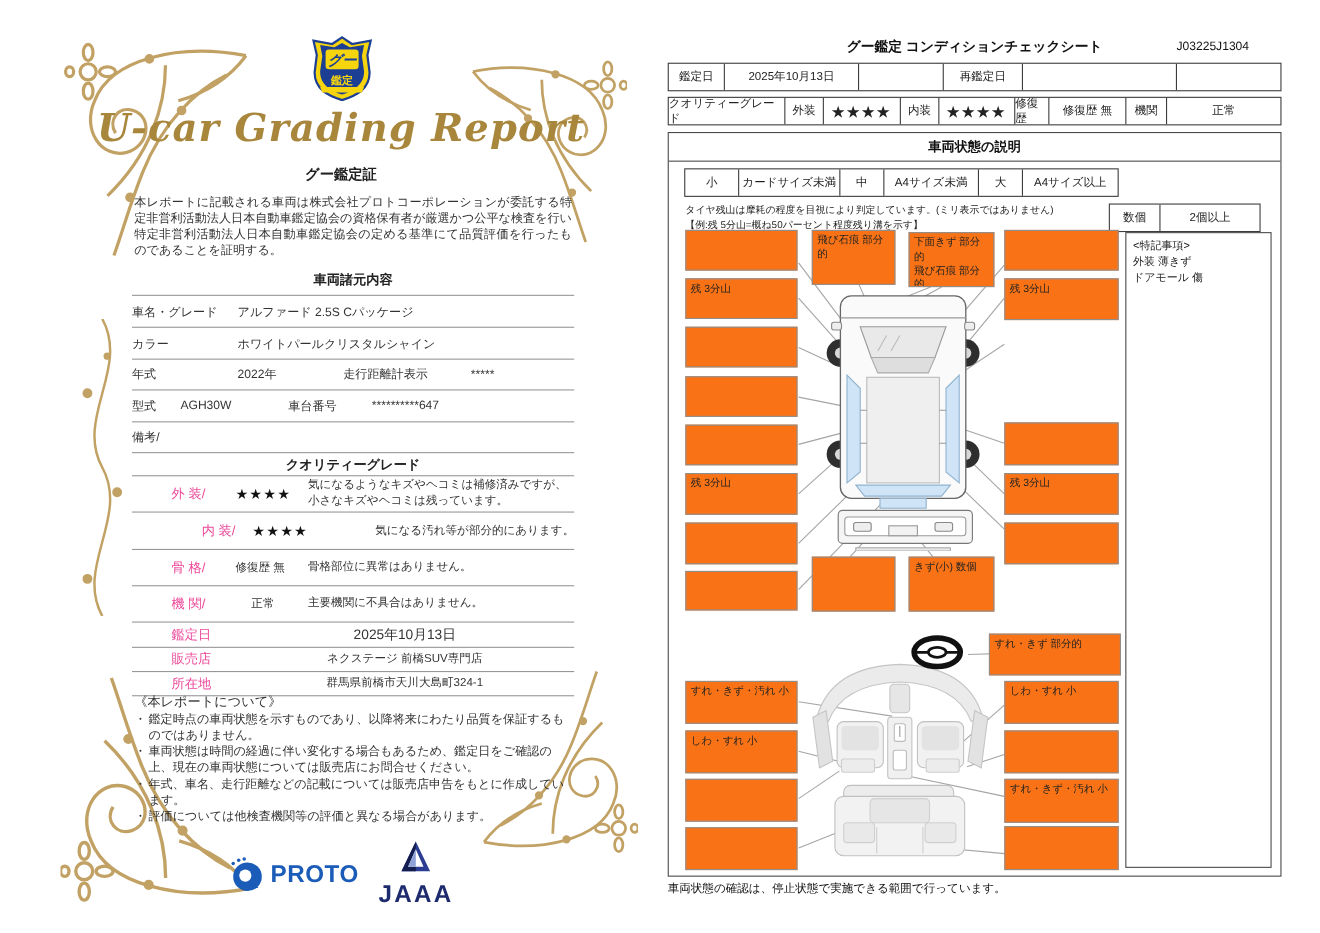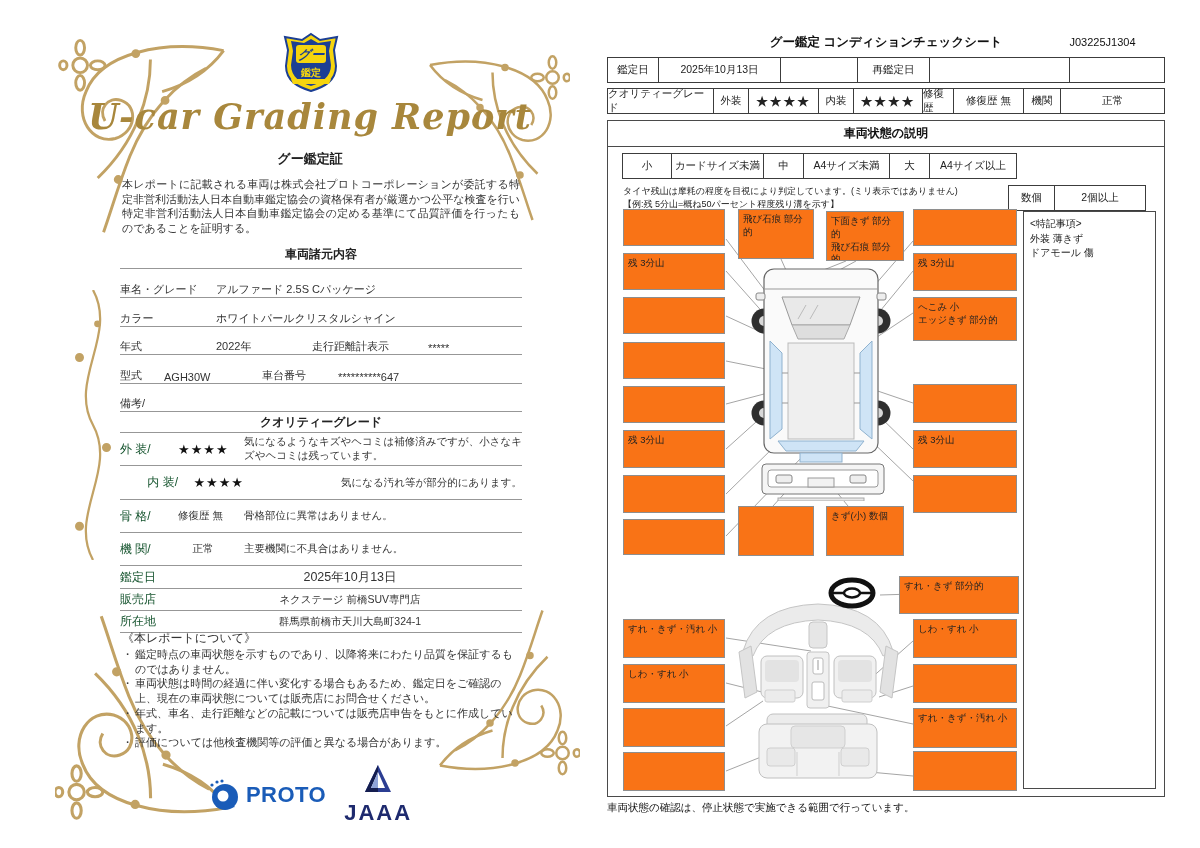--- a/index.html
+++ b/index.html
@@ -6,24 +6,24 @@
   .canvas{position:relative;width:1200px;height:848px;background:#fff;overflow:hidden;
           font-family:"Liberation Sans",sans-serif;color:#222;}
   .abs{position:absolute;box-sizing:border-box;}
   
   .gr-title{font-family:"DejaVu Serif",serif;font-style:italic;font-weight:bold;
             font-size:35px;color:#a8873c;text-align:center;letter-spacing:1px;}
   .gr-sub{font-size:13px;font-weight:bold;text-align:center;color:#222;}
   .gr-intro{font-size:11px;line-height:1.34;text-align:justify;color:#333;}
   .sec-title{font-size:12px;font-weight:bold;text-align:center;color:#222;}
   .ltable{border-top:1px solid #979797;}
-  .lrow{display:flex;align-items:flex-end;border-bottom:1px solid #979797;font-size:11px;color:#333;}
+  .lrow{display:flex;align-items:center;border-bottom:1px solid #979797;font-size:11px;color:#333;}
   .lrow .lbl{flex:none;color:#333;}
   .grow{display:flex;align-items:center;border-bottom:1px solid #979797;font-size:10.5px;color:#333;}
-  .grow .glbl{flex:none;width:58px;font-size:12px;color:#14532d;}
+  .grow .glbl{flex:none;width:58px;font-size:12px;color:#ec4899;margin-left:36px;}
   .grow .gval{flex:none;width:66px;}
   .stars{font-size:13px;letter-spacing:1px;color:#111;}
   .gdesc{flex:1;line-height:1.3;}
   .note-item{display:flex;font-size:11px;line-height:1.34;color:#333;}
   .note-item .b{flex:none;width:13px;}
   .notes-title{font-size:12px;color:#333;}
   .logo-text-proto{font-size:22px;font-weight:bold;color:#1a5cb8;letter-spacing:.5px;}
   .logo-text-jaaa{font-size:22px;font-weight:bold;color:#1e2a6e;letter-spacing:2px;}
   
   .rtitle{font-size:12.5px;font-weight:bold;text-align:center;color:#111;}
@@ -363,22 +363,20 @@
       <div class="abs abox" style="left:15px;top:132px;width:102px;height:37px;">残 3分山</div>
       <div class="abs abox" style="left:15px;top:176px;width:102px;height:37px;"></div>
       <div class="abs abox" style="left:15px;top:221px;width:102px;height:37px;"></div>
       <div class="abs abox" style="left:15px;top:265px;width:102px;height:37px;"></div>
       <div class="abs abox" style="left:15px;top:309px;width:102px;height:38px;">残 3分山</div>
       <div class="abs abox" style="left:15px;top:354px;width:102px;height:38px;"></div>
       <div class="abs abox" style="left:15px;top:398px;width:102px;height:36px;"></div>
 
       <div class="abs abox" style="left:305px;top:88px;width:104px;height:37px;"></div>
       <div class="abs abox" style="left:305px;top:132px;width:104px;height:38px;">残 3分山</div>
-      <div class="abs abox" style="left:305px;top:176px;width:104px;height:44px;">へこみ 小
-エッジきず 部分的</div>
       <div class="abs abox" style="left:305px;top:263px;width:104px;height:39px;"></div>
       <div class="abs abox" style="left:305px;top:309px;width:104px;height:38px;">残 3分山</div>
       <div class="abs abox" style="left:305px;top:354px;width:104px;height:38px;"></div>
 
       <div class="abs abox" style="left:130px;top:88px;width:76px;height:50px;">飛び石痕 部分的</div>
       <div class="abs abox" style="left:218px;top:90px;width:78px;height:50px;">下面きず 部分的
 飛び石痕 部分的</div>
 
       <div class="abs abox" style="left:130px;top:385px;width:76px;height:50px;"></div>
       <div class="abs abox" style="left:218px;top:385px;width:78px;height:50px;">きず(小) 数個</div>

